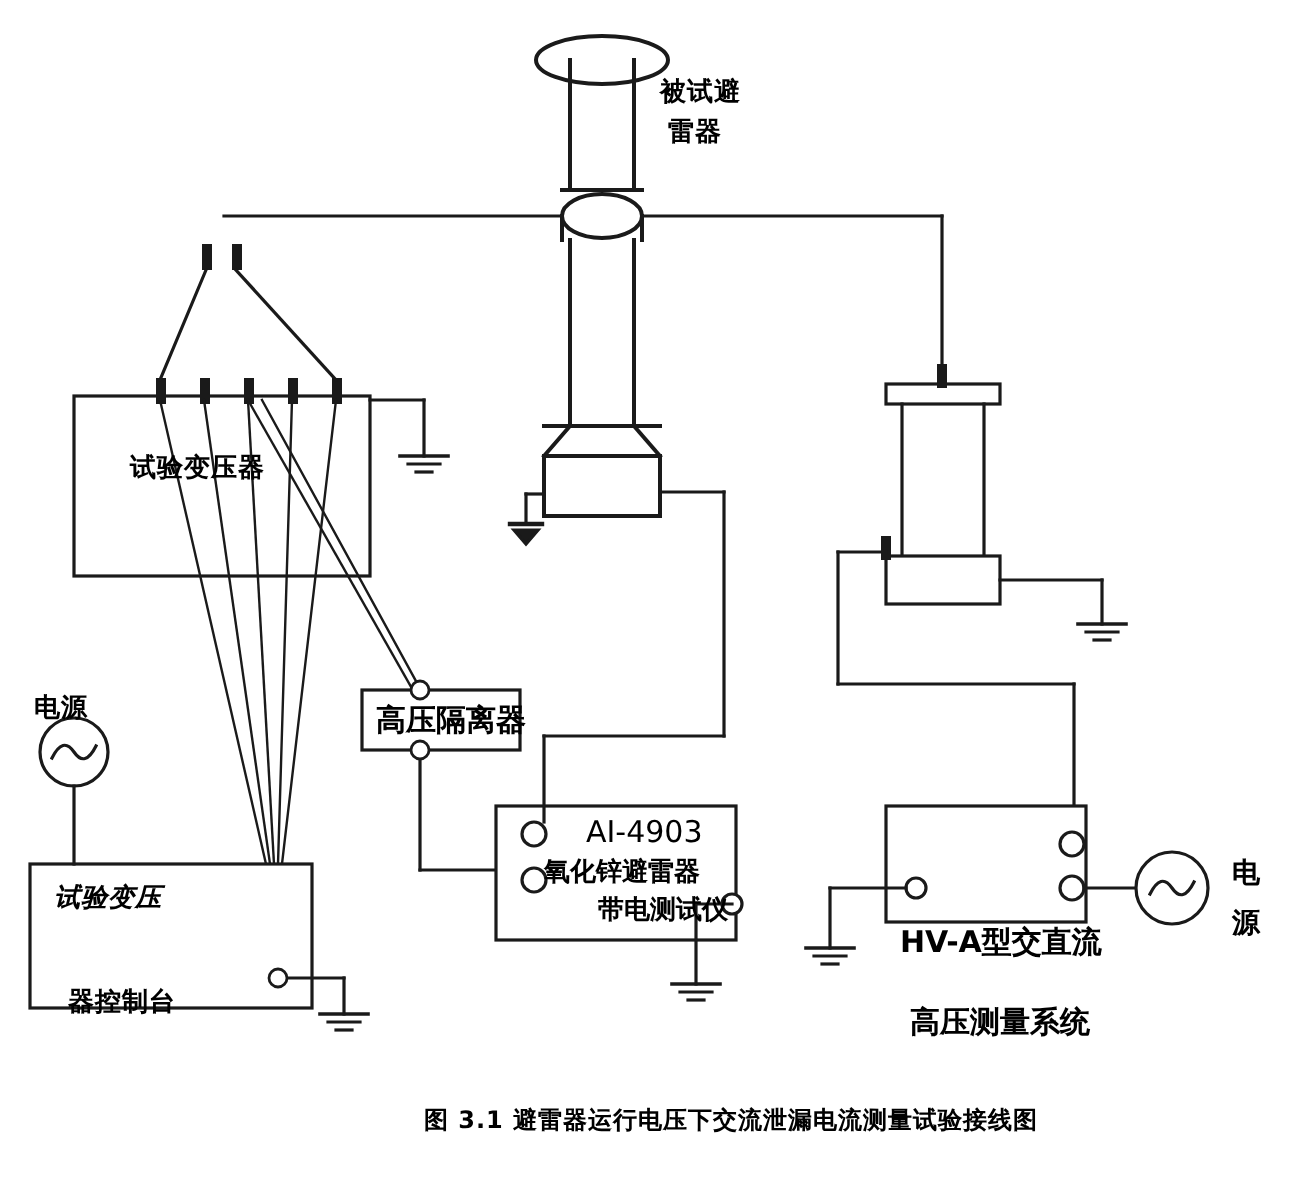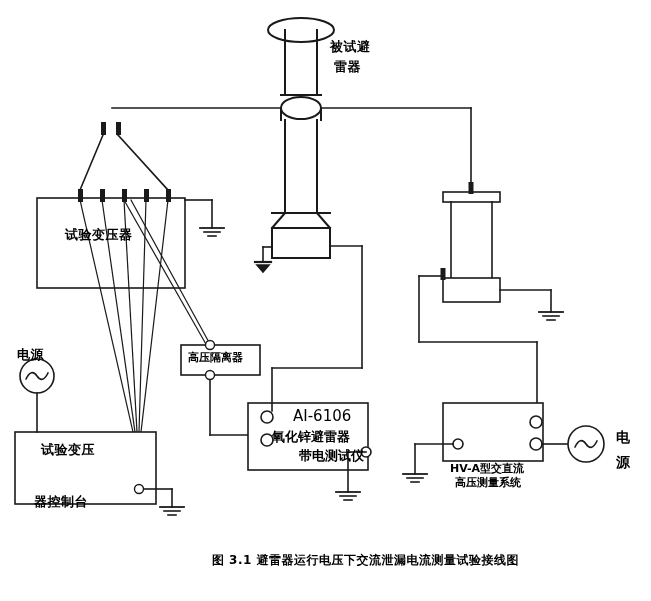--- a/index.html
+++ b/index.html
@@ -33,21 +33,21 @@
     color: #000;
     white-space: pre;
     line-height: 1.15;
     font-weight: 700;
   }
   .lbl-cn {
     font-size: 13px;
     letter-spacing: 0.5px;
   }
   .lbl-small {
-    font-size: 11px;
+    font-size: 15px;
   }
   .lbl-inst {
     font-size: 13px;
     text-align: center;
   }
   .lbl-ascii {
     font-weight: 400;
     font-size: 15px;
   }
   #caption {
@@ -243,30 +243,30 @@
     </g>
   </svg>
 
   <div class="lbl lbl-cn" style="left:330px; top:40px;">被试避</div>
   <div class="lbl lbl-cn" style="left:334px; top:60px;text-align:center;">雷器</div>
 
   <div class="lbl lbl-cn" style="left:65px; top:228px;">试验变压器</div>
 
   <div class="lbl lbl-small" style="left:188px; top:352px;">高压隔离器</div>
 
-  <div class="lbl lbl-cn" style="left:41px; top:443px;">试验变压</div>
+  <div class="lbl lbl-cn" style="left:27px; top:443px;font-style:italic;">试验变压</div>
   <div class="lbl lbl-cn" style="left:34px; top:448px;margin-top:47px;">器控制台</div>
 
   <div class="lbl lbl-cn" style="left:17px; top:348px;">电源</div>
 
   <div class="vertical-label" style="left:613px; top:428px;">电</div>
   <div class="vertical-label" style="left:613px; top:453px;">源</div>
 
-  <div class="lbl lbl-ascii" style="left:293px; top:408px;">AI-6106</div>
+  <div class="lbl lbl-ascii" style="left:293px; top:408px;">AI-4903</div>
   <div class="lbl lbl-inst" style="left:272px; top:430px;">氧化锌避雷器</div>
   <div class="lbl lbl-inst" style="left:279px; top:449px;margin-left:20px;">带电测试仪</div>
 
   <div class="lbl lbl-small" style="left:450px; top:463px;">HV-A型交直流</div>
-  <div class="lbl lbl-small" style="left:455px; top:477px;">高压测量系统</div>
+  <div class="lbl lbl-small" style="left:455px; top:503px;">高压测量系统</div>
 
   <div id="caption">图 3.1 避雷器运行电压下交流泄漏电流测量试验接线图</div>
 
 </div>
 
 </body></html>

